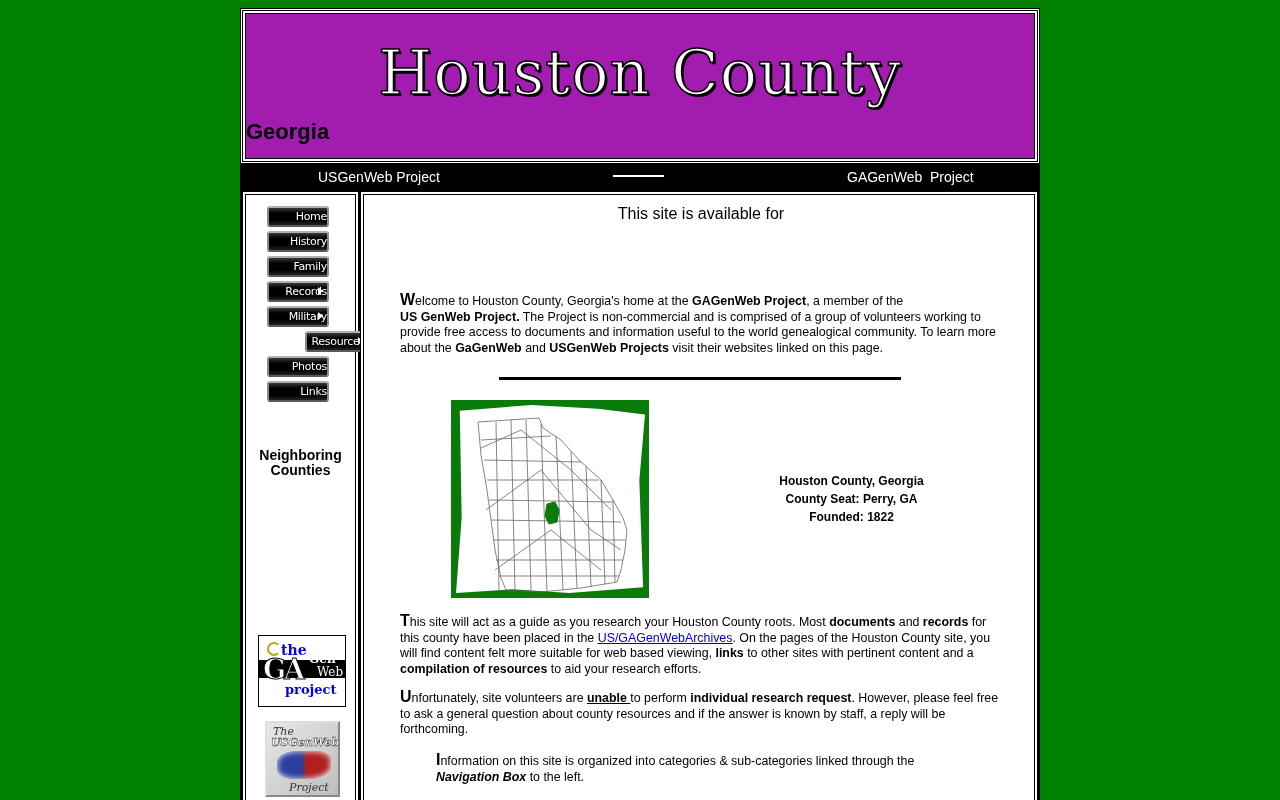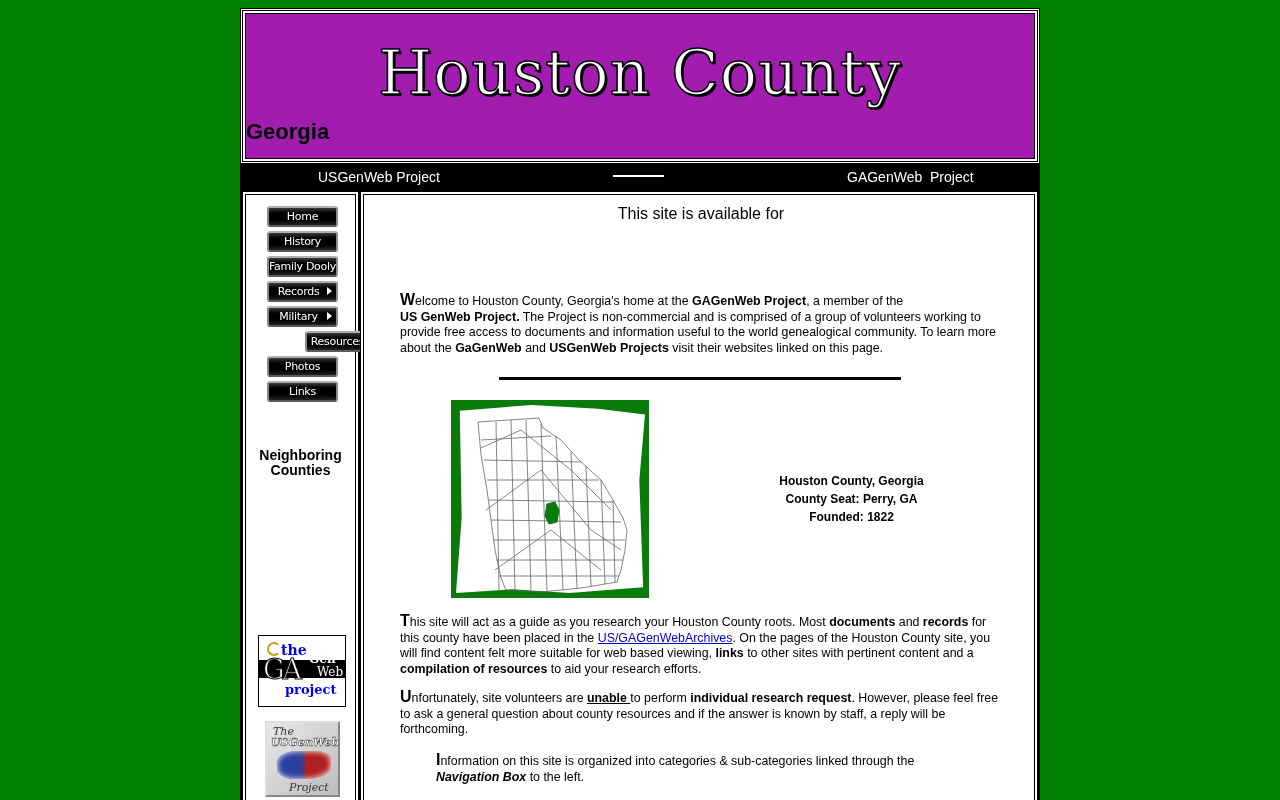--- a/index.html
+++ b/index.html
@@ -93,31 +93,31 @@
     .main-inner {
       position: absolute; left: 2px; top: 2px; right: 2px; bottom: 0;
       border: 1px solid #000; border-bottom: none;
       background: #fff;
     }
     .menu {
       position: absolute; left: 21px; top: 11px;
     }
     .menu-btn {
       display: block;
-      width: 71px; height: 21px;
+      width: 62px; height: 21px;
       margin-bottom: 4px;
       background: linear-gradient(#3a3a3a 0%, #000 30%, #000 70%, #222 100%);
       border: 2px solid #8a8a8a;
       border-top-color: #b0b0b0;
       border-bottom-color: #5a5a5a;
       border-radius: 3px;
       color: #fff;
       font-size: 11px;
       line-height: 17px;
-      text-align: center;
+      text-align: right;
       text-decoration: none;
       position: relative;
       font-family: "DejaVu Sans", sans-serif;
       letter-spacing: -0.3px;
     }
     .menu-btn .arrow {
       position: absolute; right: 4px; top: 4px;
       width: 0; height: 0;
       border-left: 5px solid #fff;
       border-top: 4px solid transparent;
@@ -149,21 +149,21 @@
     .logo-ga .the {
       position: absolute; left: 22px; top: 6px;
       font-family: "DejaVu Serif", serif; font-weight: bold; font-size: 14px;
     }
     .logo-ga .band {
       position: absolute; left: 0; right: 0; top: 24px; height: 18px;
       background: #000;
     }
     .logo-ga .ga {
       position: absolute; left: 4px; top: 18px;
-      font-family: "DejaVu Serif", serif; font-weight: normal; font-size: 27px;
+      font-family: "DejaVu Serif", serif; font-weight: bold; font-size: 27px;
       color: #fff; -webkit-text-stroke: 1px #000;
       letter-spacing: -2px;
     }
     .logo-ga .gen {
       position: absolute; left: 50px; top: 16px;
       font-family: "DejaVu Serif", serif; font-weight: bold; font-size: 12px;
       color: #fff;
     }
     .logo-ga .web {
       position: absolute; left: 58px; top: 29px;

